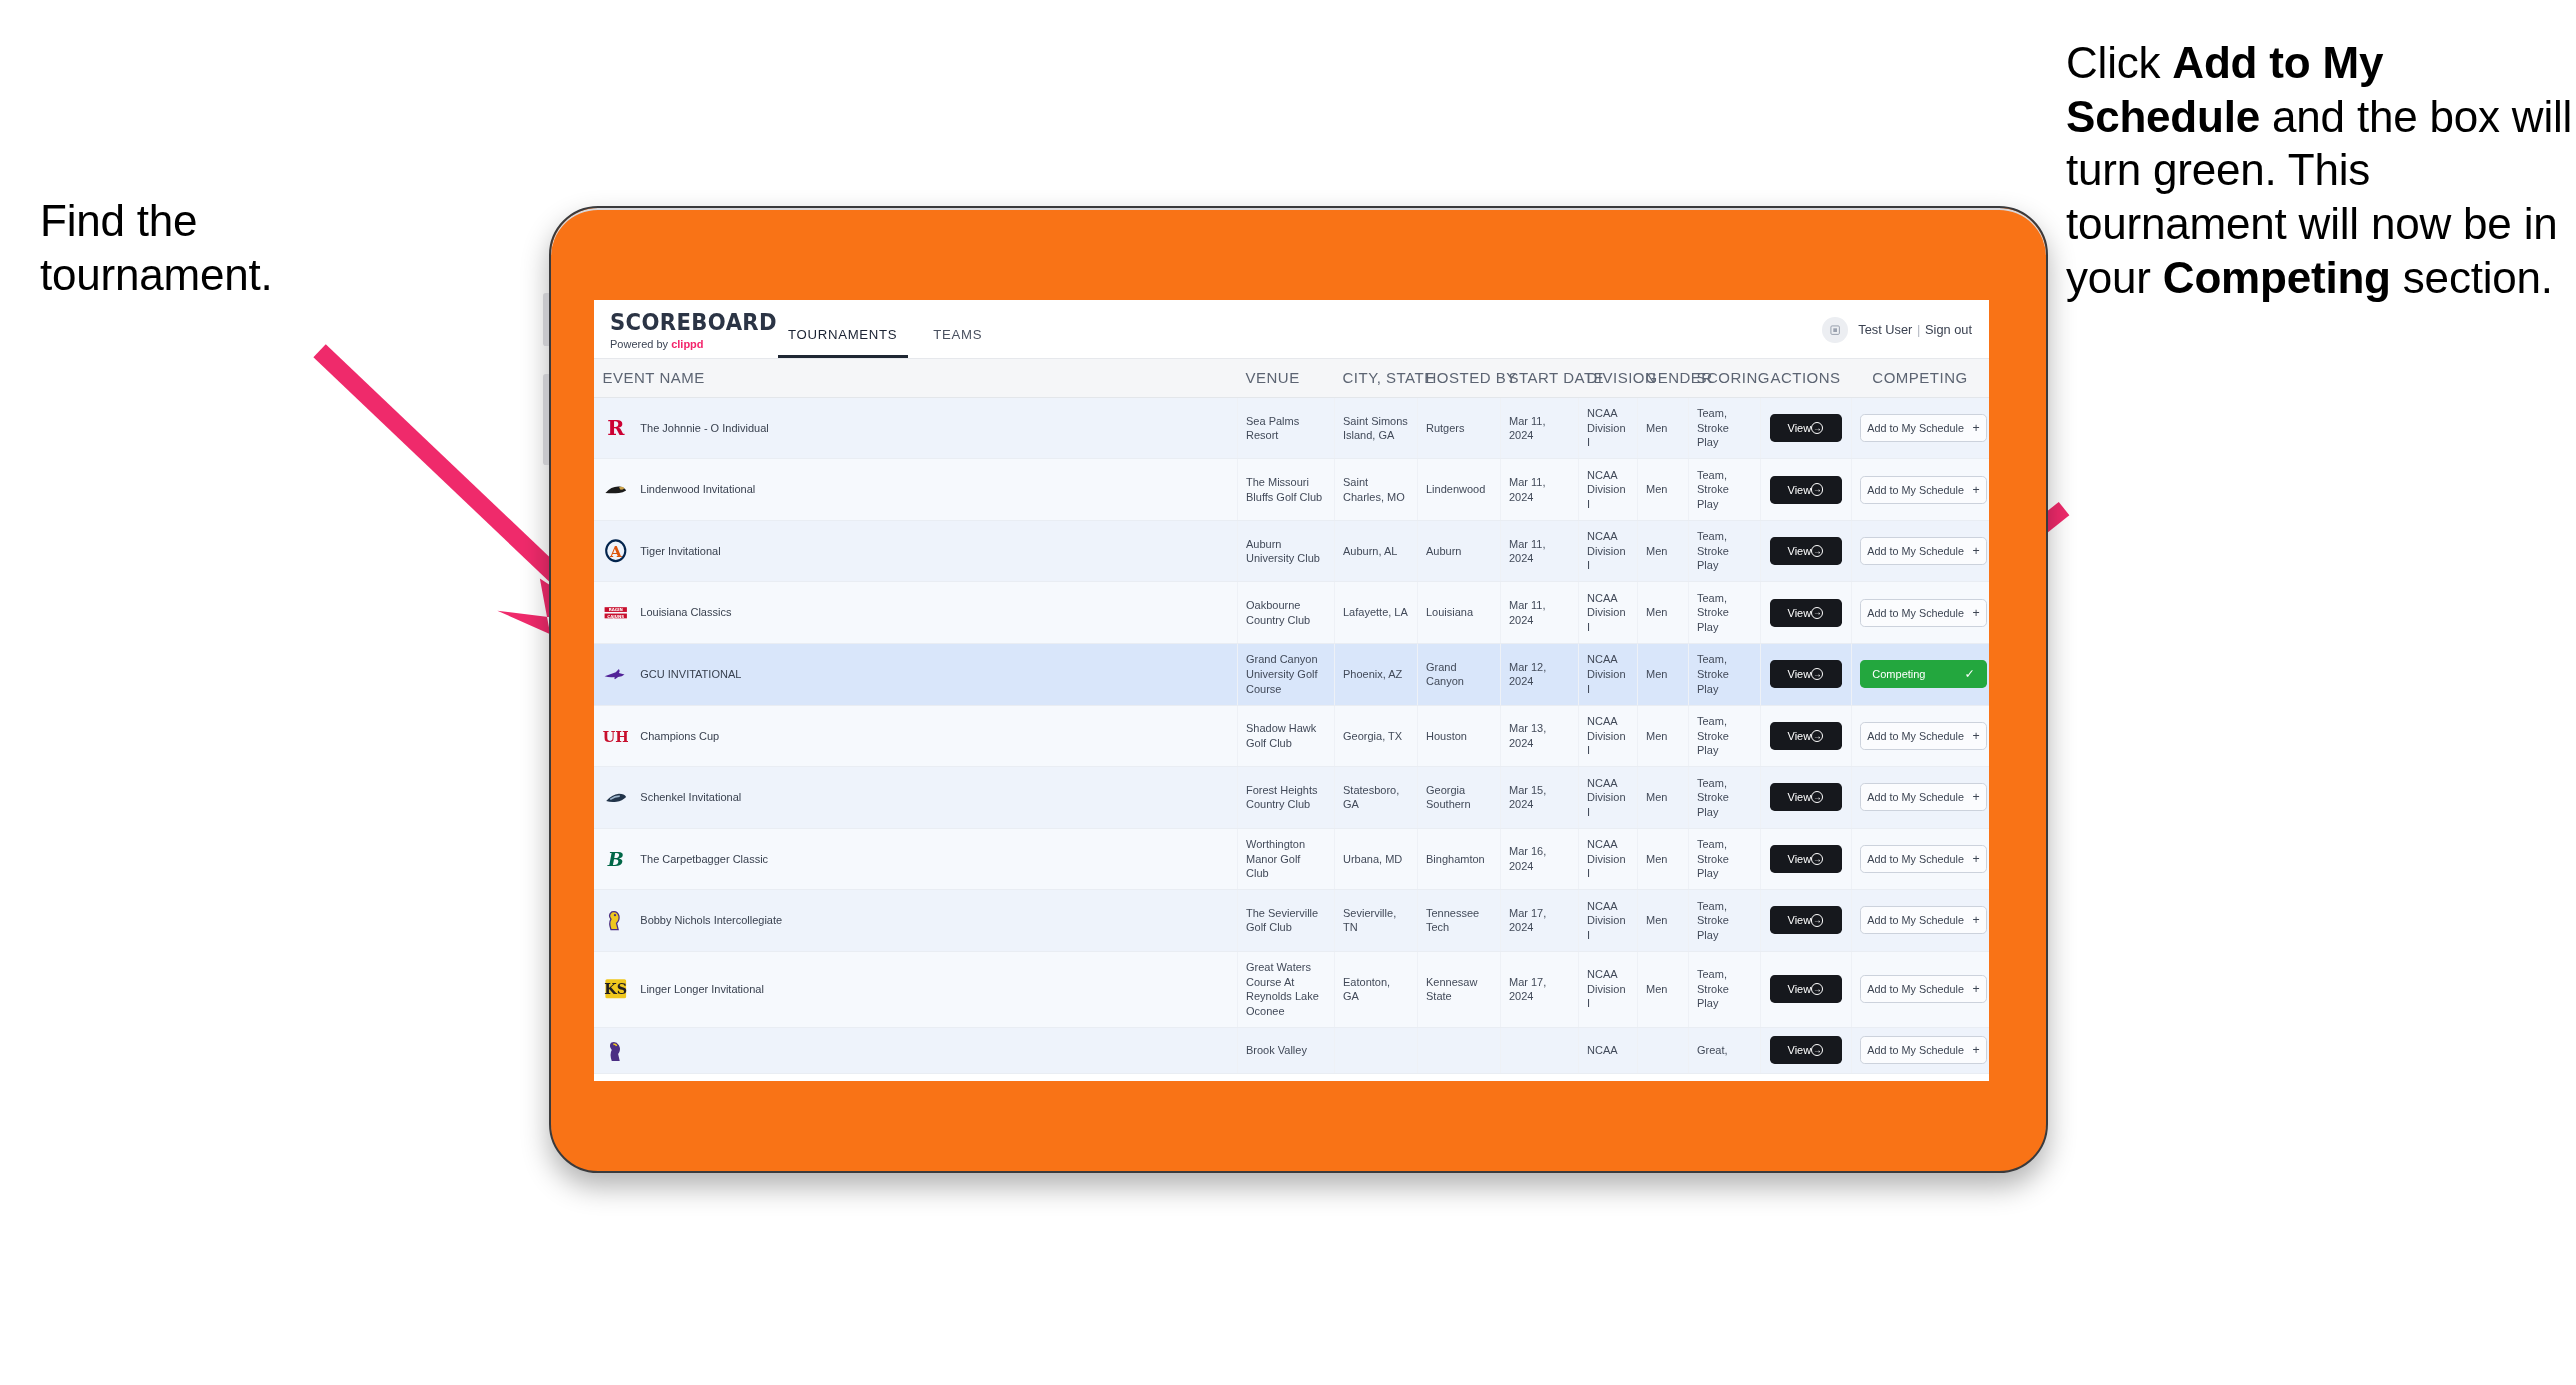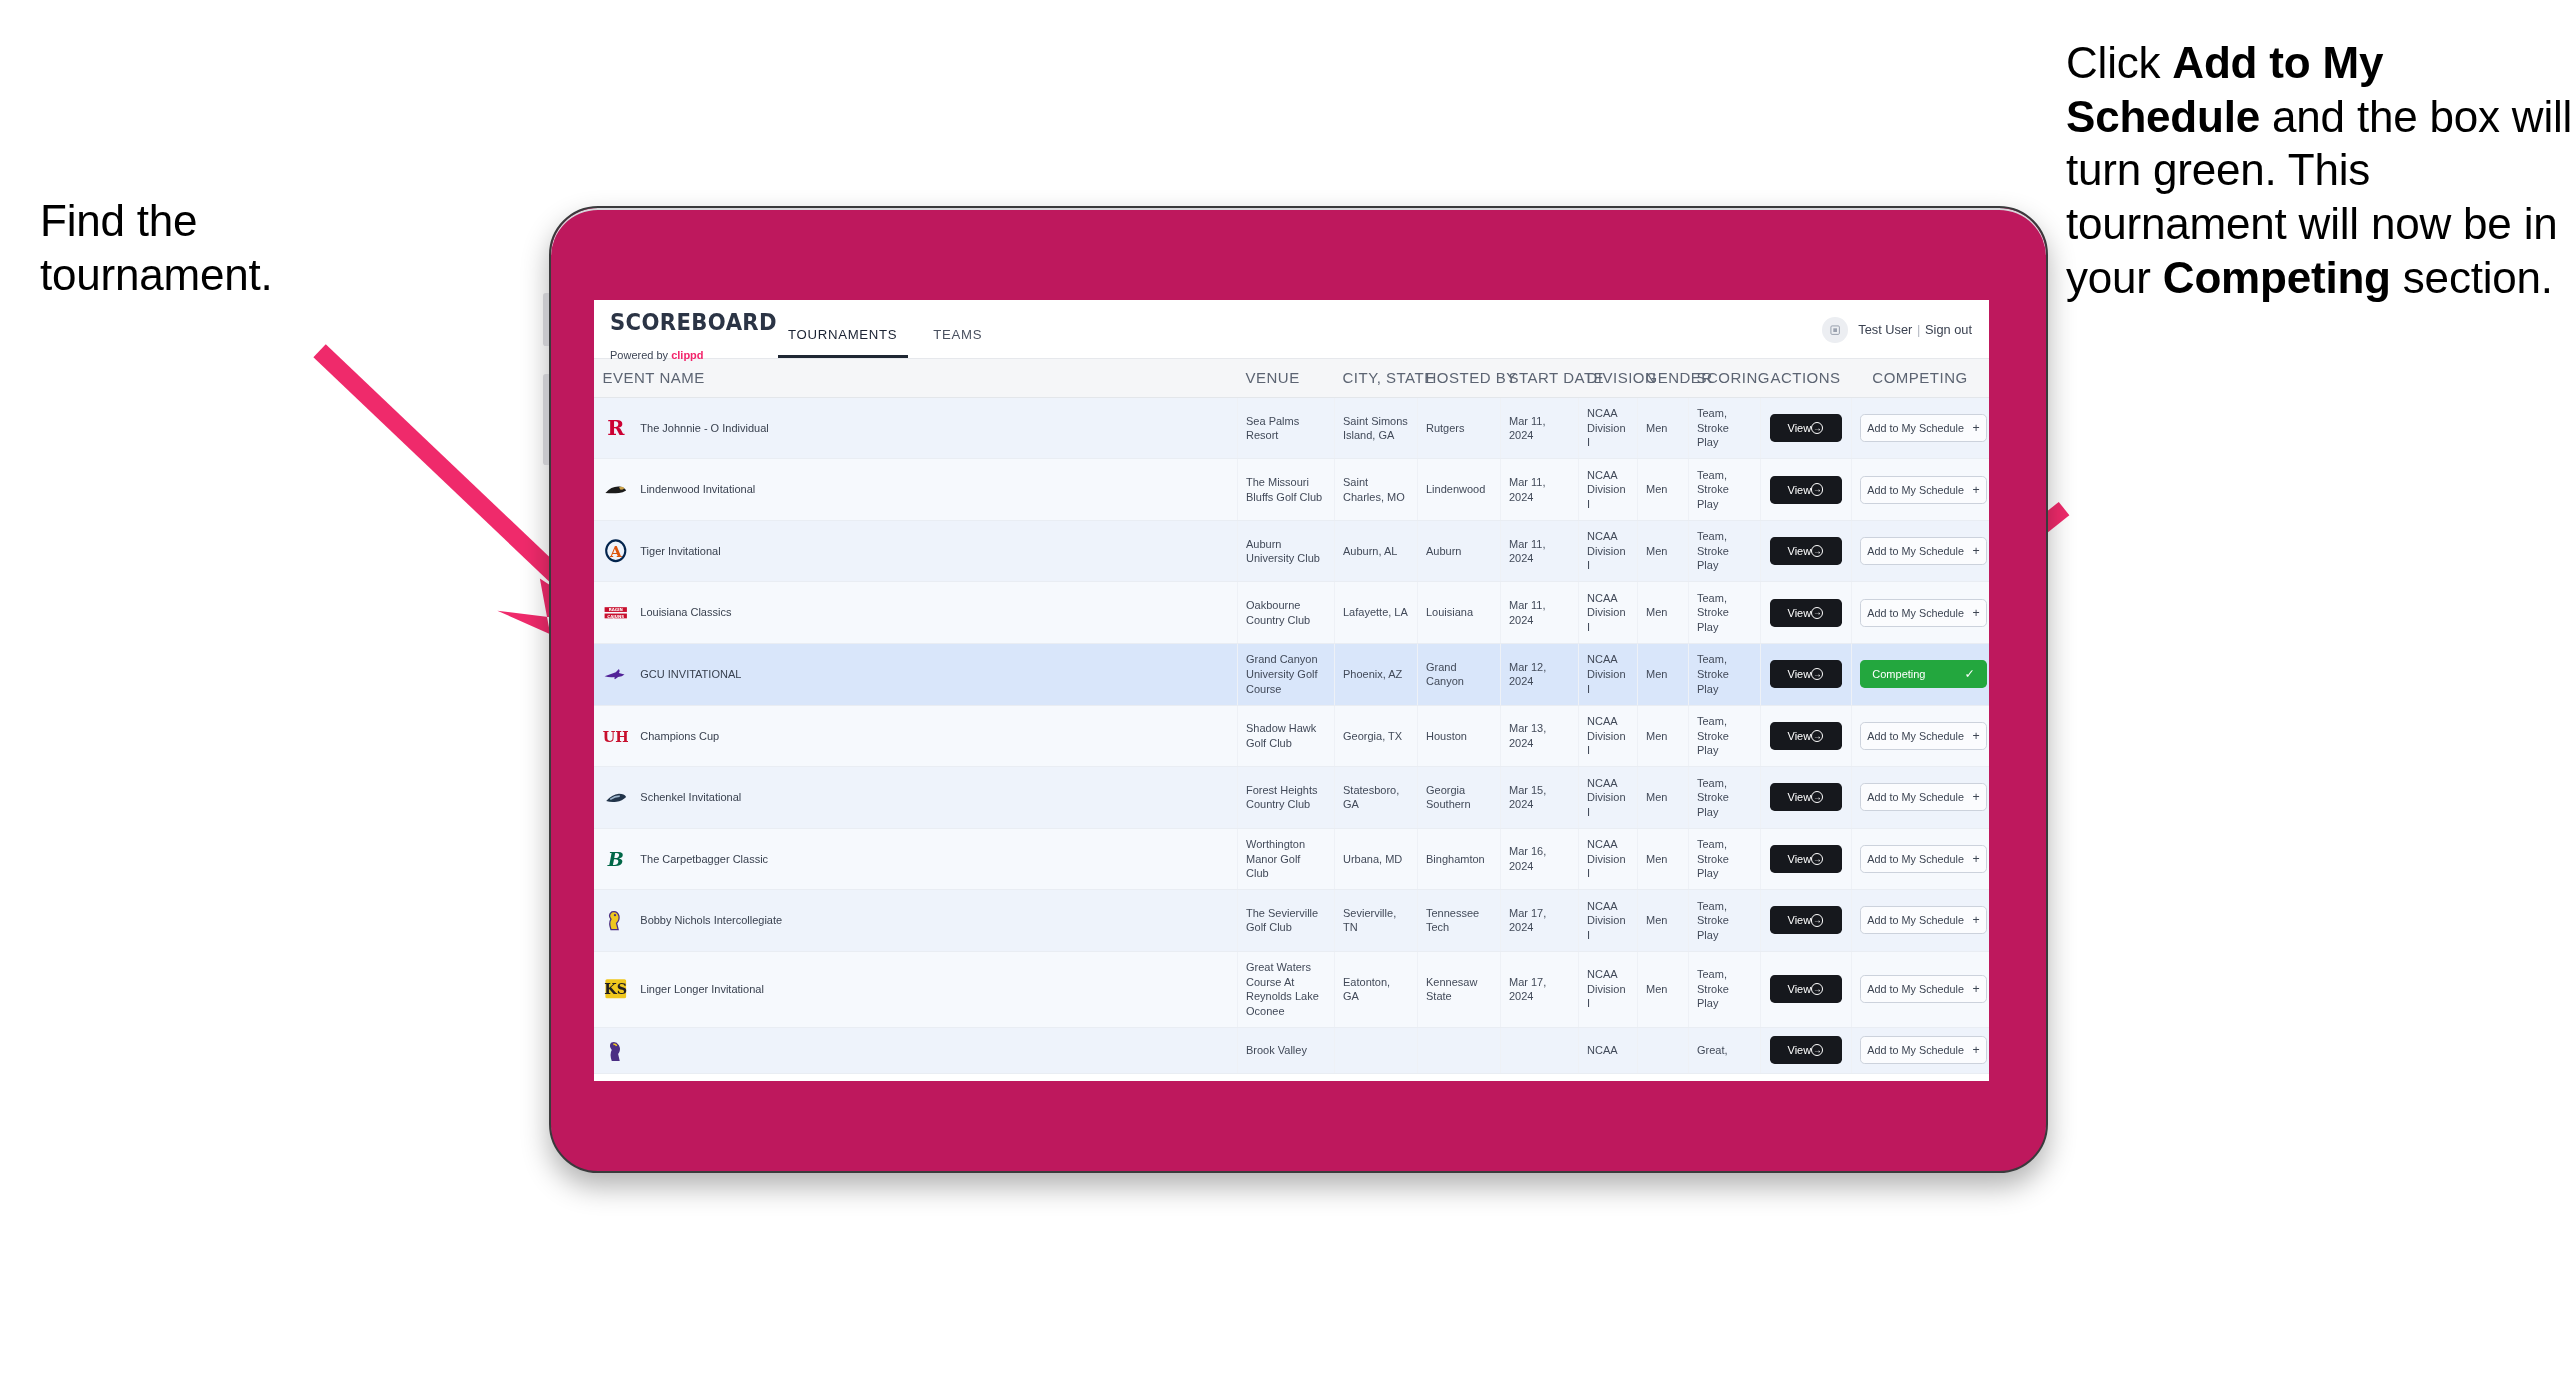--- a/index.html
+++ b/index.html
@@ -27,21 +27,21 @@
   
   .arrow-svg { position: absolute; overflow: visible; }
   #arrow-left-wrap  { left: 312px; top: 341px; width: 312px; height: 303px; }
   #arrow-right-wrap { left: 1854px; top: 501px; width: 218px; height: 170px; }
 
   
   .tablet {
     position: absolute;
     left: 549px; top: 206px;
     width: 1499px; height: 967px;
-    background: #be185d;
+    background: #f97316;
     border-radius: 49px;
     border: 2.8px solid #3a3a3c;
     box-shadow: 0 13.2px 28px rgba(0,0,0,.30), 0 1.9px 0 #d8d8dc inset;
   }
   .tablet::before { 
     content: ""; position: absolute; left: -8.5px; top: 85px;
     width: 6.6px; height: 53px; background: #c7c7cb; border-radius: 2.8px 0 0 2.8px;
   }
   .tablet::after { 
     content: ""; position: absolute; left: -8.5px; top: 166px;
@@ -69,21 +69,21 @@
   .appbar {
     position: relative; display: flex; align-items: stretch;
     height: 59px; background: #fff; border-bottom: 0.9px solid #e6e8ec;
   }
   .brand { padding: 8.5px 0 0 16px; width: 176px; }
   .brand-title {
     font-size: 23px; font-weight: 700; letter-spacing: 0.4px;
     color: #2b3445; font-family: "DejaVu Sans", sans-serif;
     transform: scaleX(0.92); transform-origin: left center;
   }
-  .brand-sub { font-size: 11px; color: #3c4454; margin-top: 14px; }
+  .brand-sub { font-size: 11px; color: #3c4454; margin-top: 3px; }
   .brand-sub .clippd { color: #f3246b; font-weight: 700; }
 
   .navtabs { display: flex; align-items: flex-end; gap: 0; }
   .navtab {
     position: relative; padding: 0 18px 16px; display: flex; align-items: flex-end;
     font-size: 13.2px; letter-spacing: 0.7px; color: #4a5160; cursor: pointer;
     height: 100%;
   }
   .navtab.active { color: #1b2333; }
   .navtab.active::after {

